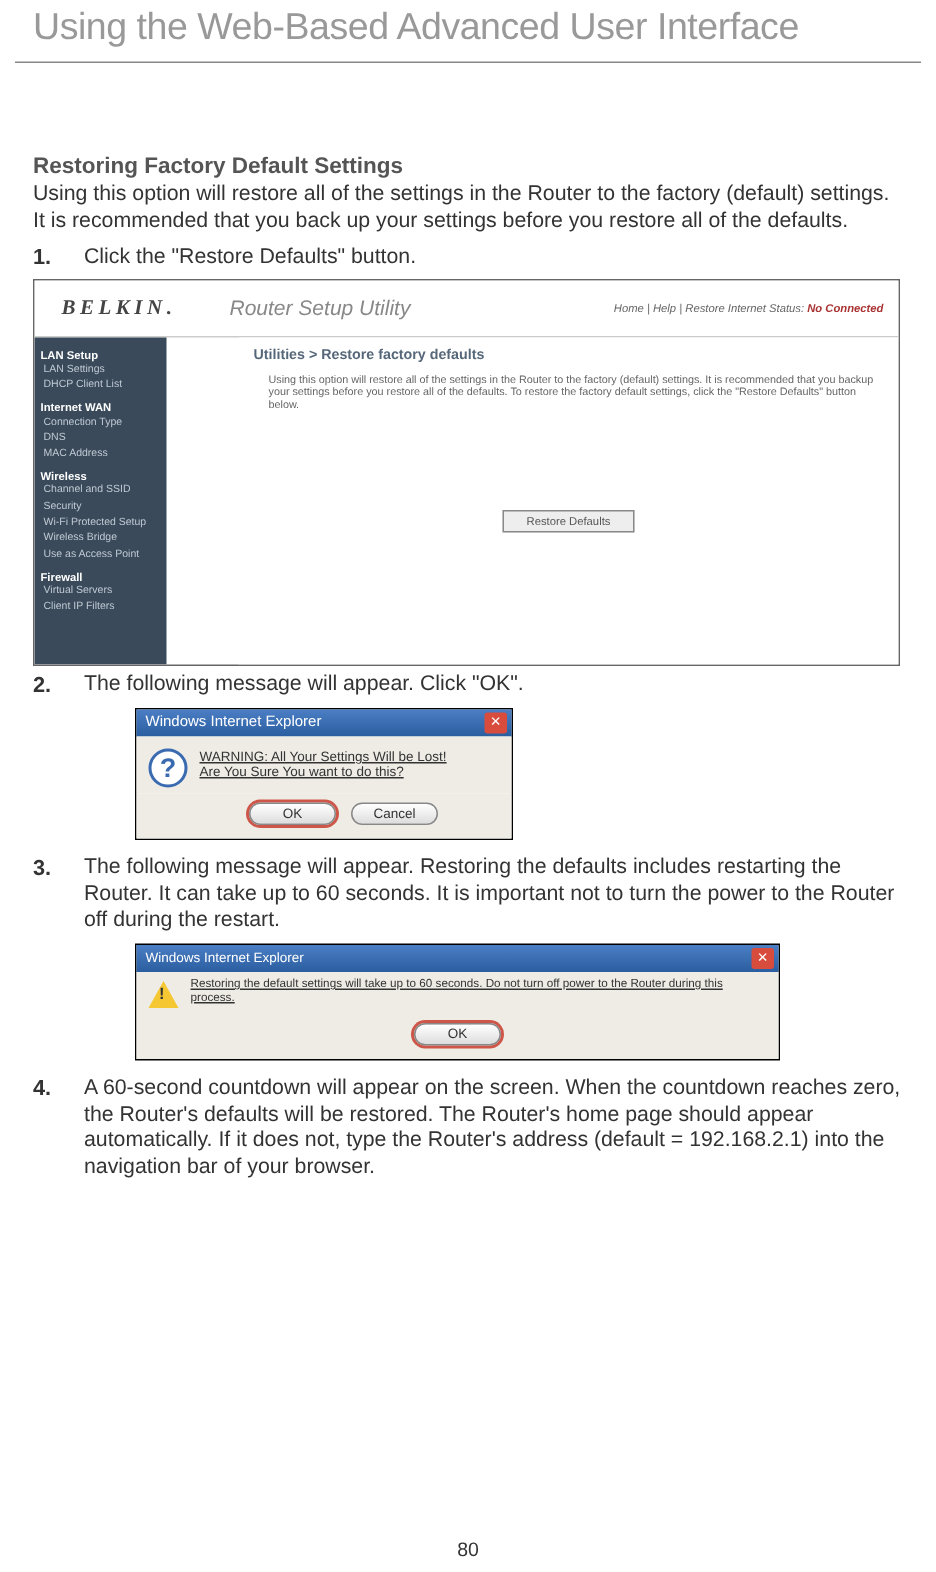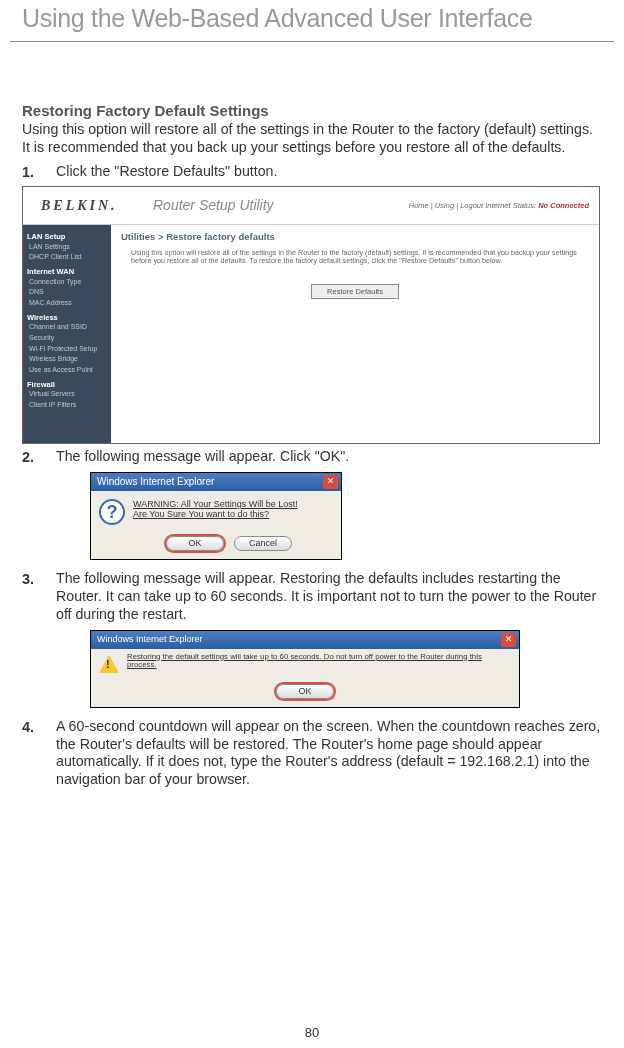--- a/index.html
+++ b/index.html
@@ -96,20 +96,21 @@
     .router-header-links {
       margin-left: auto;
       padding-right: 10px;
       font-size: 7.5px;
       color: #666;
     }
     .router-header-links .status-red { color: #a33; font-weight: bold; }
     .router-body {
       display: flex;
       height: calc(100% - 38px);
+      gap: 48px;
     }
     .router-sidebar {
       width: 88px;
       background: #3a4a5a;
       color: #d0d8de;
       padding: 3px 4px;
     }
     .sidebar-cat { font-weight: bold; font-size: 7.5px; color: #fff; margin-top: 4px; }
     .sidebar-link { font-size: 7px; color: #bfc9d3; padding: 1px 0 1px 2px; }
     .router-main {
@@ -137,20 +138,21 @@
       line-height: 1.15;
     }
     .restore-btn-row { text-align: center; margin-top: 10px; }
     .restore-btn {
       display: inline-block;
       font-size: 7.5px;
       padding: 2px 15px;
       border: 1px solid #888;
       background: #eee;
       color: #555;
+      margin-top: 48px;
     }
     
     .dialog-wrapper-1 {
       margin: 6px 0 10px 34px;
       width: 252px;
       border: 1px solid #000;
     }
     .dialog-titlebar {
       background: linear-gradient(to bottom, #4b7ec4, #2a5ea0);
       color: #fff;
@@ -264,21 +266,21 @@
   <ol class="steps">
     <li>
       <span>Click the "Restore Defaults" button.</span>
 
       
       <div class="screenshot-router" style="margin-left:-34px;">
         <div class="router-header">
           <div class="belkin-logo">BELKIN.</div>
           <div class="router-setup-title">Router Setup Utility</div>
           <div class="router-header-links">
-            <span>Home | Using | Logout   Internet Status:</span>
+            <span>Home | Help | Restore   Internet Status:</span>
             <span class="status-red">No Connected</span>
           </div>
         </div>
         <div class="router-body">
           <div class="router-sidebar">
             <div class="sidebar-cat">LAN Setup</div>
             <div class="sidebar-link">LAN Settings</div>
             <div class="sidebar-link">DHCP Client List</div>
             <div class="sidebar-cat">Internet WAN</div>
             <div class="sidebar-link">Connection Type</div>

